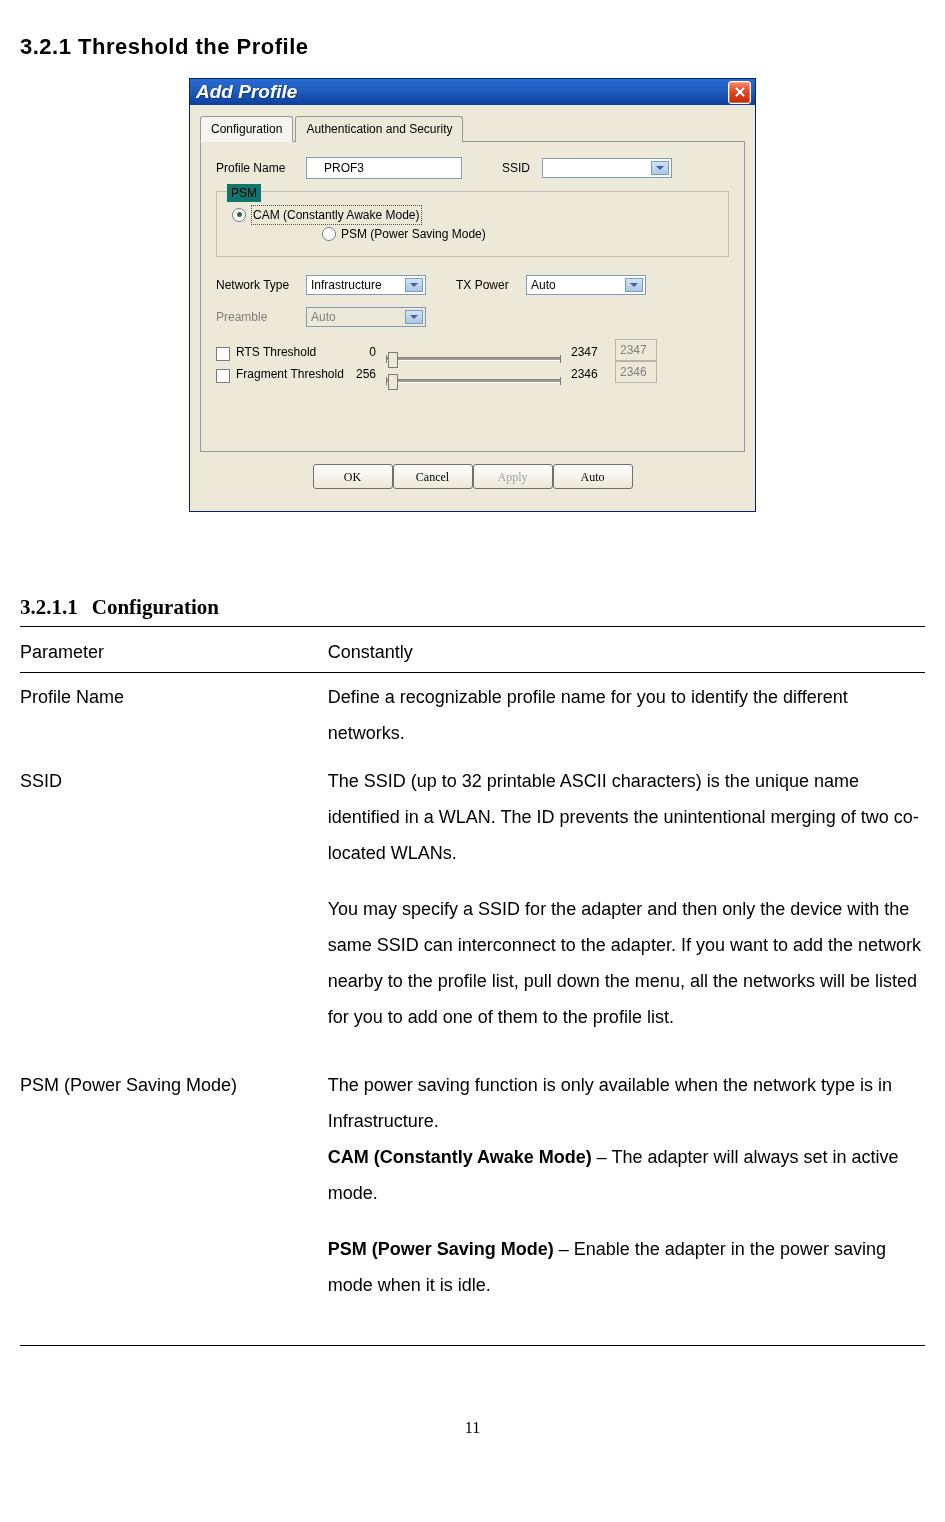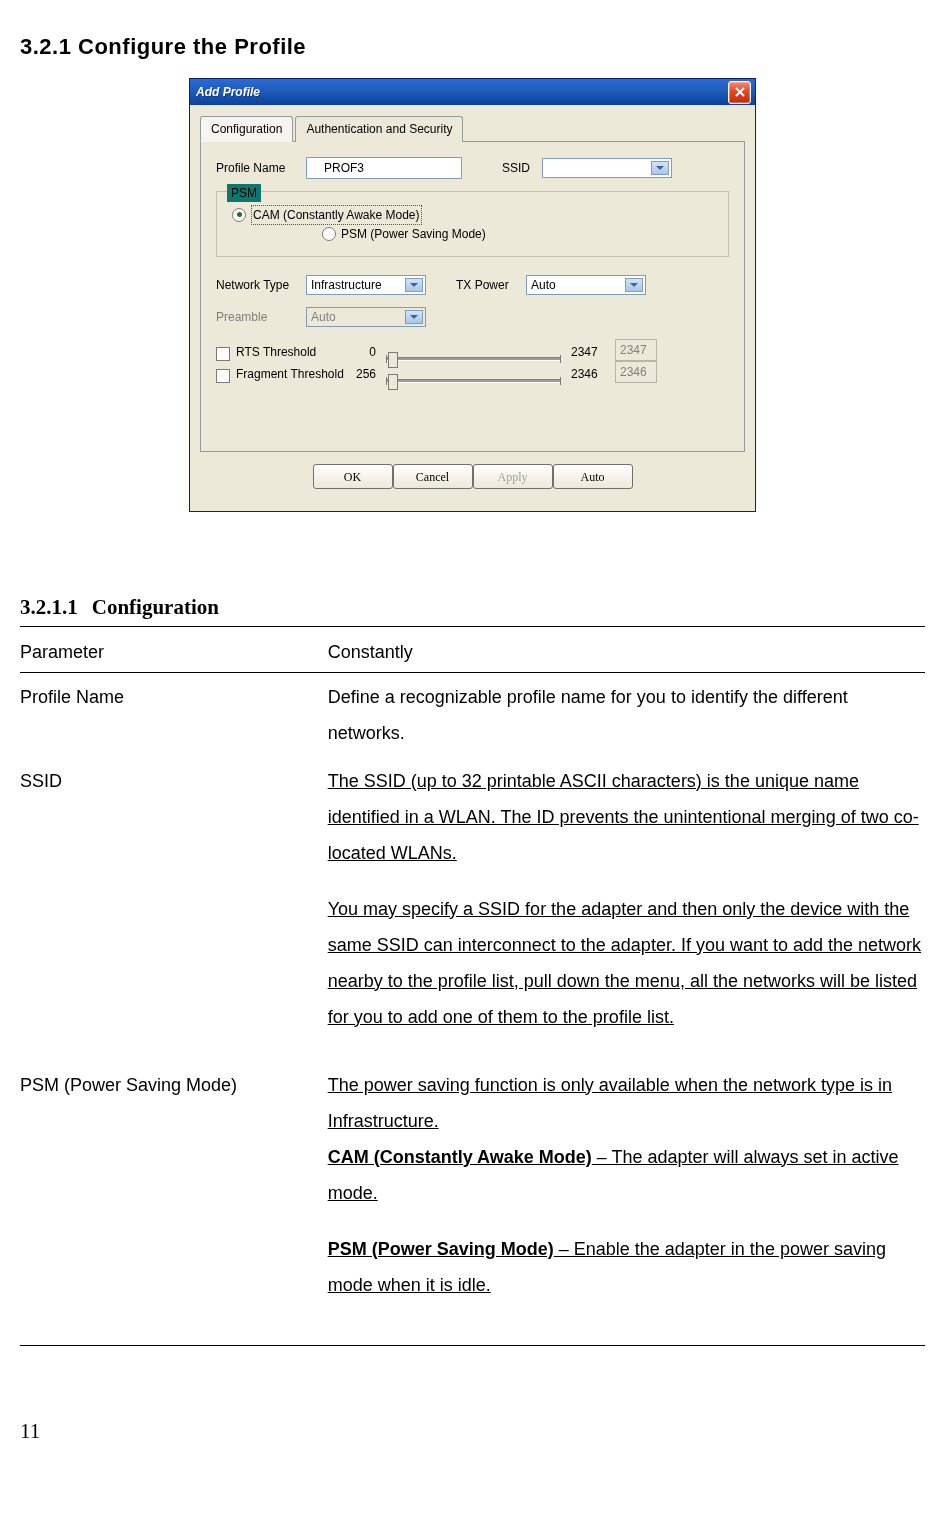--- a/index.html
+++ b/index.html
@@ -31,21 +31,21 @@
   .titlebar {
     background: linear-gradient(to bottom,#2a6ad4,#1e5dbb 45%,#0d3f9e);
     display:flex;
     align-items:center;
     height:26px;
     padding:0 4px 0 6px;
   }
   .titlebar span.txt {
     color:#fff;
     font-weight:bold;
-    font-size:12px;
+    font-size:19px;
     font-style:italic;
     text-shadow:1px 1px 0 rgba(0,0,0,.3);
     flex:1;
   }
   .closebtn {
     width:21px;height:21px;
     background:linear-gradient(to bottom,#ff8a6f,#e24f2e 40%,#c22a00);
     border:1px solid #fff;
     border-radius:3px;
     box-shadow:inset 0 0 0 1px rgba(255,255,255,.3);
@@ -150,27 +150,27 @@
     padding-bottom:2px;
     margin-bottom:6px;
     margin-top:20px;
   }
   h3.subsection .num{margin-right:14px;margin-top:8px;}
   table.params {width:100%;border-collapse:collapse;}
   table.params th{font-weight:normal;text-align:left;border-bottom:1px solid #000;padding:6px 0 6px 0;vertical-align:top;}
   table.params td{vertical-align:top;padding:6px 0 6px 0;line-height:2;}
   table.params td.k{width:34%;}
   table.params tbody tr:last-child td{border-bottom:1px solid #000;padding-bottom:22px;}
-  .pagenum{text-align:left;margin-top:70px;font-family:"Times New Roman",serif;font-size:21px;}
-  .para-block p{margin:0 0 20px 0;text-decoration:underline;}
+  .pagenum{text-align:center;margin-top:70px;font-family:"Times New Roman",serif;font-size:16px;}
+  .para-block p{margin:0 0 20px 0;}
 </style>
 </head>
 <body>
 
-<h3 class="section">3.2.1  Configure the Profile</h3>
+<h3 class="section">3.2.1  Threshold the Profile</h3>
 
 <div class="dialog-wrap">
   <div class="dialog">
     <div class="titlebar">
       <span class="txt">Add Profile</span>
       <div class="closebtn">
         <svg width="10" height="10" viewBox="0 0 10 10">
             <path d="M1 1 L9 9 M9 1 L1 9" stroke="#fff" stroke-width="2"></path>
           </svg>
       </div>

